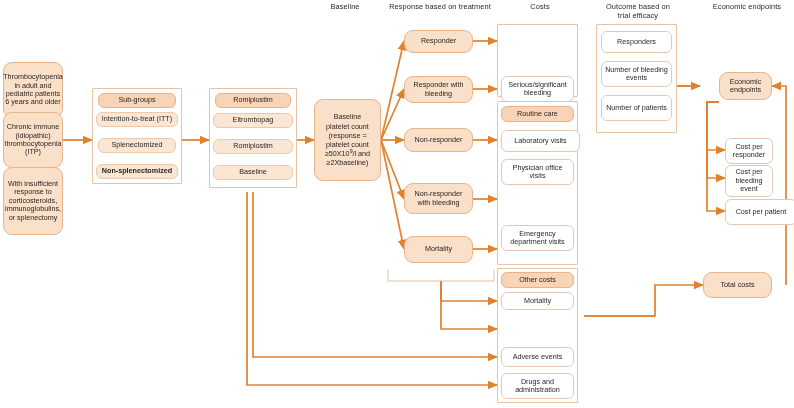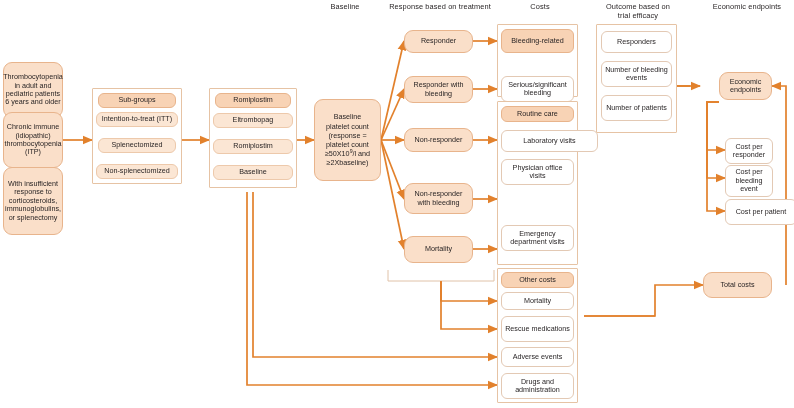--- a/index.html
+++ b/index.html
@@ -93,21 +93,21 @@
   <div class="col-head" style="left:700px;top:3px;width:94px;">Economic endpoints</div>
 
   <div class="node big" style="left:3px;top:62px;width:60px;height:56px;">Thrombocytopenia in adult and pediatric patients 6 years and older</div>
   <div class="node big" style="left:3px;top:112px;width:60px;height:56px;">Chronic immune (idiopathic) thrombocytopenia (ITP)</div>
   <div class="node big" style="left:3px;top:167px;width:60px;height:68px;">With insufficient response to corticosteroids, immunoglobulins, or splenectomy</div>
 
   <div class="group" style="left:92px;top:88px;width:90px;height:96px;"></div>
   <div class="node hdrbox" style="left:98px;top:93px;width:78px;height:15px;">Sub-groups</div>
   <div class="node soft" style="left:96px;top:112px;width:82px;height:15px;">Intention-to-treat (ITT)</div>
   <div class="node soft" style="left:98px;top:138px;width:78px;height:15px;">Splenectomized</div>
-  <div class="node soft" style="left:96px;top:164px;width:82px;height:15px;">Non-splenectomized</div>
+  <div class="node soft" style="left:96px;top:164px;width:82px;height:15px;font-weight:bold;">Non-splenectomized</div>
 
   <div class="group" style="left:209px;top:88px;width:88px;height:100px;"></div>
   <div class="node hdrbox" style="left:215px;top:93px;width:76px;height:15px;">Romiplostim</div>
   <div class="node soft" style="left:213px;top:113px;width:80px;height:15px;">Eltrombopag</div>
   <div class="node soft" style="left:213px;top:139px;width:80px;height:15px;">Romiplostim</div>
   <div class="node soft" style="left:213px;top:165px;width:80px;height:15px;">Baseline</div>
 
   <div class="node big" style="left:314px;top:99px;width:67px;height:82px;flex-direction:column;line-height:9.2px;">
     <span>Baseline</span>
     <span>platelet count</span>
@@ -117,33 +117,31 @@
     <span>≥2Xbaseline)</span>
   </div>
 
   <div class="node big" style="left:404px;top:30px;width:69px;height:23px;">Responder</div>
   <div class="node big" style="left:404px;top:76px;width:69px;height:27px;">Responder with bleeding</div>
   <div class="node big" style="left:404px;top:128px;width:69px;height:24px;">Non-responder</div>
   <div class="node big" style="left:404px;top:183px;width:69px;height:31px;">Non-responder with bleeding</div>
   <div class="node big" style="left:404px;top:236px;width:69px;height:27px;">Mortality</div>
 
   <div class="group" style="left:497px;top:24px;width:81px;height:73px;"></div>
-  <div class="node hdrbox" style="left:501px;top:29px;width:73px;height:24px;">Bleeding-related</div>
   <div class="node plain" style="left:501px;top:76px;width:73px;height:26px;">Serious/significant bleeding</div>
 
   <div class="group" style="left:497px;top:101px;width:81px;height:164px;"></div>
   <div class="node hdrbox" style="left:501px;top:106px;width:73px;height:16px;">Routine care</div>
-  <div class="node plain" style="left:501px;top:130px;width:97px;height:22px;">Laboratory visits</div>
+  <div class="node plain" style="left:501px;top:130px;width:79px;height:22px;">Laboratory visits</div>
   <div class="node plain" style="left:501px;top:159px;width:73px;height:26px;">Physician office visits</div>
   <div class="node plain" style="left:501px;top:225px;width:73px;height:26px;">Emergency department visits</div>
 
   <div class="group" style="left:497px;top:268px;width:81px;height:135px;"></div>
   <div class="node hdrbox" style="left:501px;top:272px;width:73px;height:16px;">Other costs</div>
   <div class="node plain" style="left:501px;top:292px;width:73px;height:18px;">Mortality</div>
-  <div class="node plain" style="left:501px;top:316px;width:73px;height:26px;">Rescue medications</div>
   <div class="node plain" style="left:501px;top:347px;width:73px;height:20px;">Adverse events</div>
   <div class="node plain" style="left:501px;top:373px;width:73px;height:26px;">Drugs and administration</div>
 
   <div class="group" style="left:596px;top:24px;width:81px;height:109px;"></div>
   <div class="node plain" style="left:601px;top:31px;width:71px;height:22px;">Responders</div>
   <div class="node plain" style="left:601px;top:61px;width:71px;height:26px;">Number of bleeding events</div>
   <div class="node plain" style="left:601px;top:95px;width:71px;height:26px;">Number of patients</div>
 
   <div class="node big" style="left:719px;top:72px;width:53px;height:28px;">Economic endpoints</div>
   <div class="node plain" style="left:725px;top:138px;width:48px;height:26px;">Cost per responder</div>

